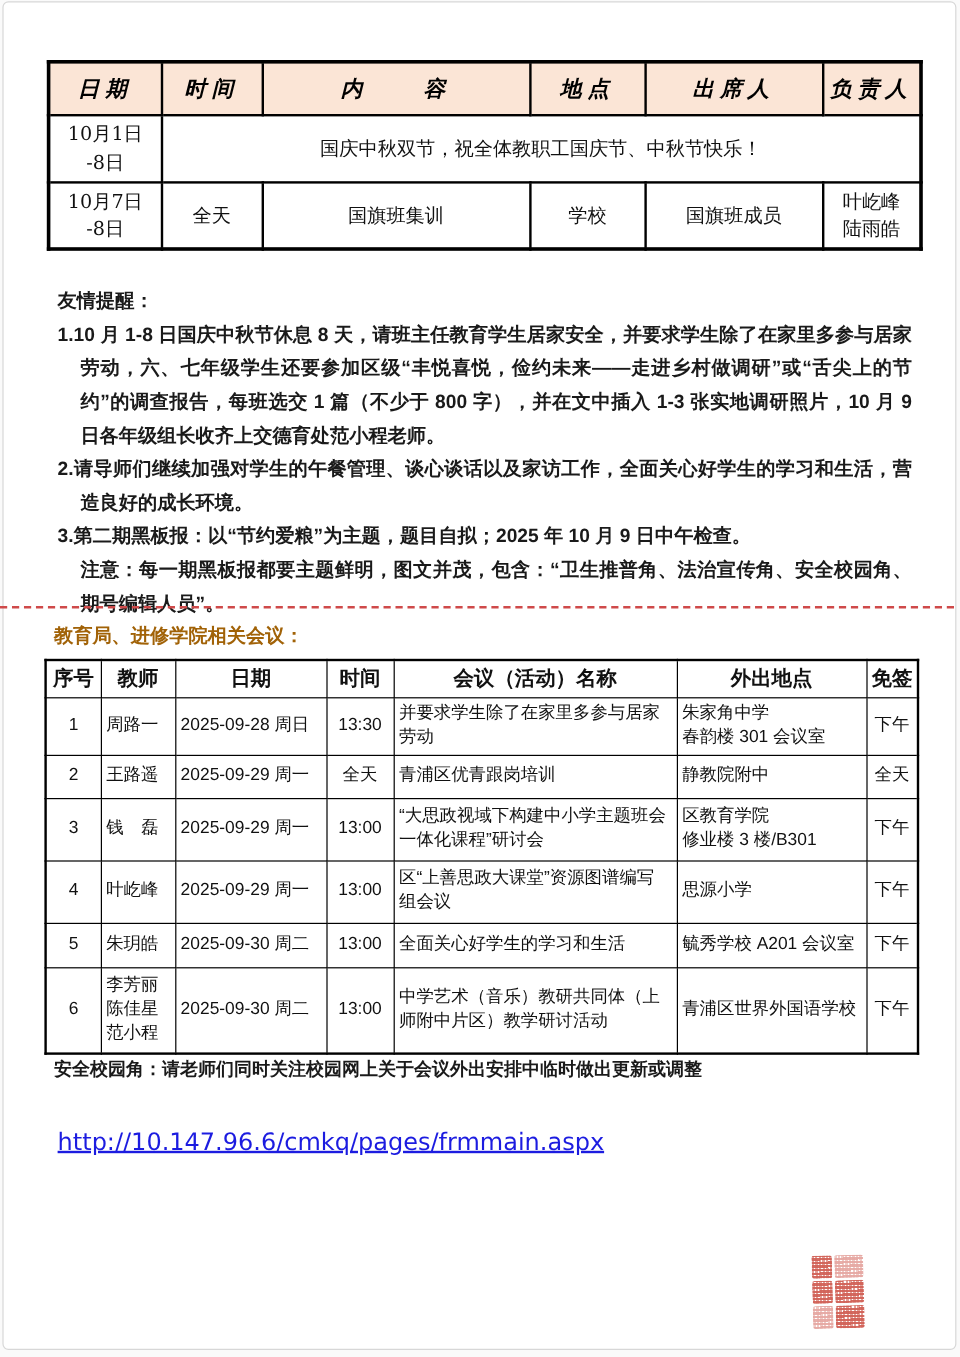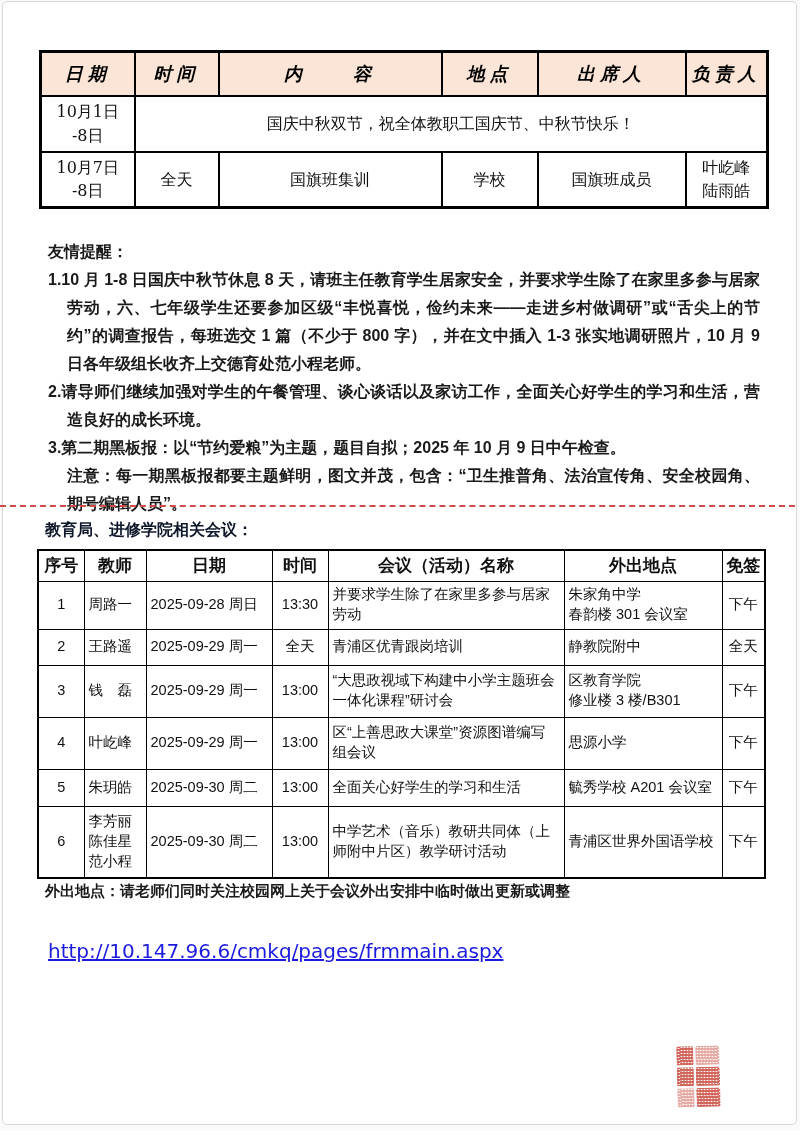--- a/index.html
+++ b/index.html
@@ -26,21 +26,21 @@
   .reminders .rtitle { font-weight:700; }
   .ritem { padding-left:19px; text-indent:-19px; }
   .rnote { padding-left:19px; }
 
   
   .divider { position:absolute; top:505px; left:0; width:795px;
              border-top:2px dashed #cf4a4a; }
 
   
   .m-title { position:absolute; top:520px; left:45px; font-size:16px;
-             font-weight:600; color:#0f172a; }
+             font-weight:600; color:#a16207; }
   .t2 { position:absolute; top:549px; left:37px; width:727px;
         border-collapse:collapse; table-layout:fixed; border:2.5px solid #000; }
   .t2 th, .t2 td { border:1.5px solid #000; vertical-align:middle; color:#111; }
   .t2 th { height:31px; font-size:17px; font-weight:700; text-align:center; background:#fff; }
   .t2 td { font-size:14.5px; font-weight:500; padding:2px 4px; white-space:pre-line; line-height:1.35; }
   .t2 td.c { text-align:center; }
   .t2 td.l { text-align:left; }
 
   
   .f-note { position:absolute; top:882px; left:45px; font-size:15px;
@@ -190,21 +190,21 @@
 范小程</td>
     <td class="l">2025-09-30 周二</td>
     <td class="c">13:00</td>
     <td class="l">中学艺术（音乐）教研共同体（上师附中片区）教学研讨活动</td>
     <td class="l">青浦区世界外国语学校</td>
     <td class="c">下午</td>
   </tr>
 </tbody>
   </table>
 
-<div class="f-note">外出地点：请老师们同时关注校园网上关于会议外出安排中临时做出更新或调整</div>
+<div class="f-note">安全校园角：请老师们同时关注校园网上关于会议外出安排中临时做出更新或调整</div>
 <a class="f-link">http://10.147.96.6/cmkq/pages/frmmain.aspx</a>
 
 <div class="seal">
   <div class="seal-cell"></div>
   <div class="seal-cell light"></div>
   <div class="seal-cell"></div>
   <div class="seal-cell"></div>
   <div class="seal-cell light"></div>
   <div class="seal-cell"></div>
 </div>

